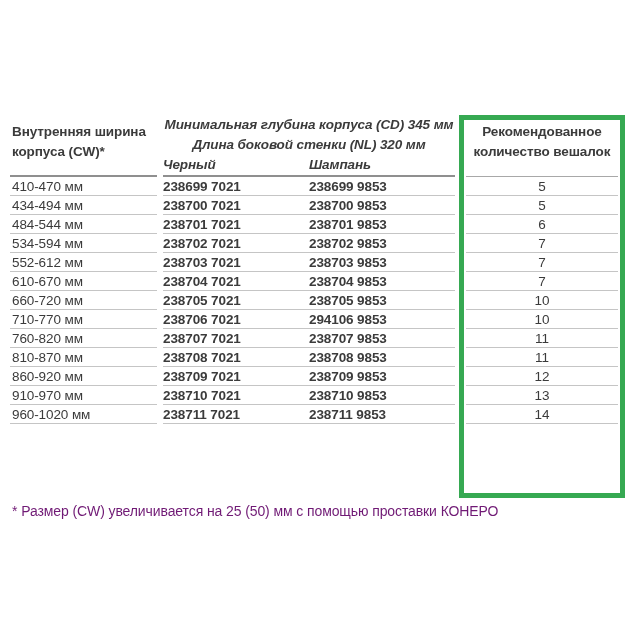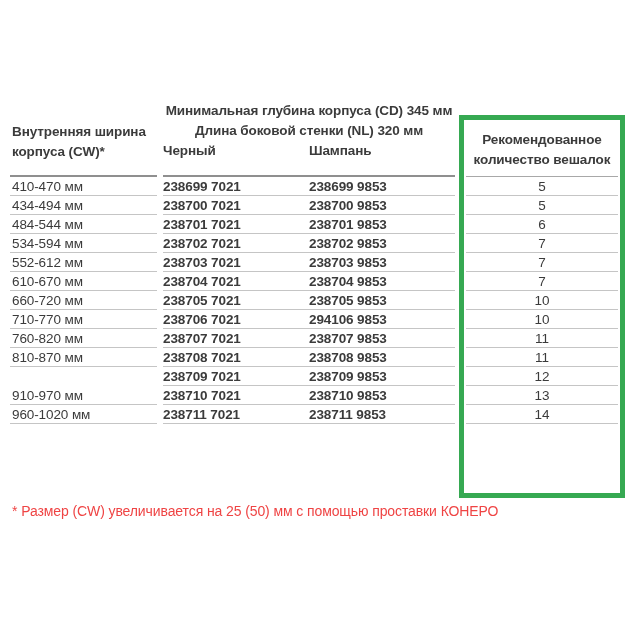--- a/index.html
+++ b/index.html
@@ -37,27 +37,28 @@
   .hc1 {
     grid-column: 1;
     border-bottom: 2px solid #8f8f8f;
     padding-bottom: 13px;
     padding-left: 2px;
     text-align: left;
   }
   .hc2 {
     grid-column: 3;
     border-bottom: 2px solid #8f8f8f;
-    padding-bottom: 14px;
+    padding-bottom: 0;
     text-align: center;
+    font-style: italic;
   }
   .hc3 {
     grid-column: 5;
     border-bottom: 1.5px solid #a8a8a8;
-    padding-bottom: 6px;
+    padding-bottom: 14px;
     text-align: center;
   }
   .subcols { display: flex; }
   .subcols span { flex: 1 1 50%; text-align: left; }
   
   .rcell {
     height: 19px;
     box-sizing: border-box;
     border-bottom: 1.5px solid #c5c5c5;
     display: flex;
@@ -78,21 +79,21 @@
     box-sizing: border-box;
     border: 5px solid var(--green, #36a952);
     pointer-events: none;
   }
   .footnote {
     position: absolute;
     left: 12px;
     top: 503px;
     font-size: 14px;
     font-weight: 400;
-    color: #ef4444;
+    color: #701a75;
   }
 </style>
 </head>
 <body>
 
 <div class="canvas">
 
   <div class="table-wrap">
 
     <div class="green-box"></div>
@@ -219,20 +220,23 @@
     <span class="w">810-870 мм</span>
   </div>
   <div class="rcell rc2">
     <span class="b">238708 7021</span>
     <span class="c">238708 9853</span>
   </div>
   <div class="rcell rc3">
     <span class="h">11</span>
   </div>
 
+  <div class="rcell rc1">
+    <span class="w">860-920 мм</span>
+  </div>
   <div class="rcell rc2">
     <span class="b">238709 7021</span>
     <span class="c">238709 9853</span>
   </div>
   <div class="rcell rc3">
     <span class="h">12</span>
   </div>
 
   <div class="rcell rc1">
     <span class="w">910-970 мм</span>

